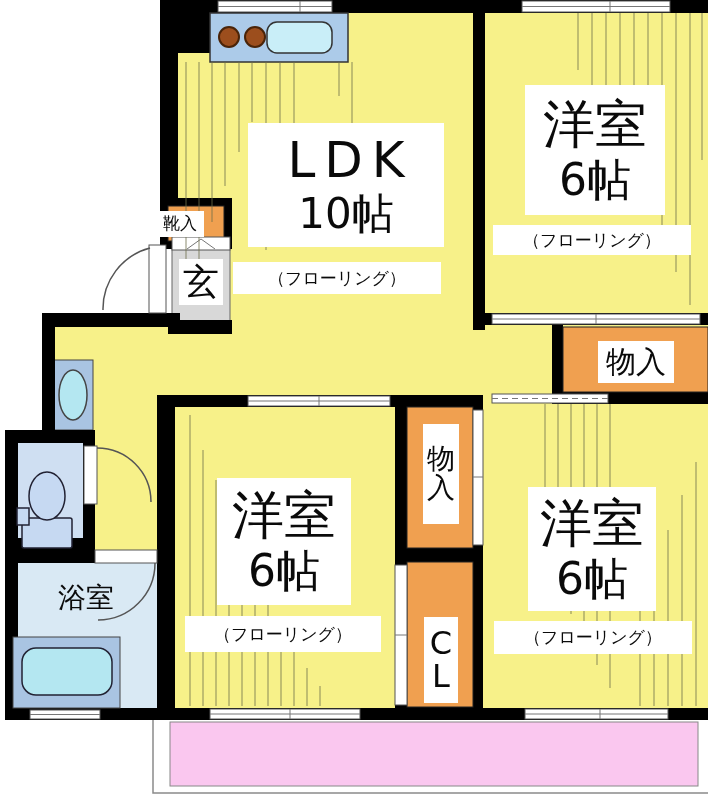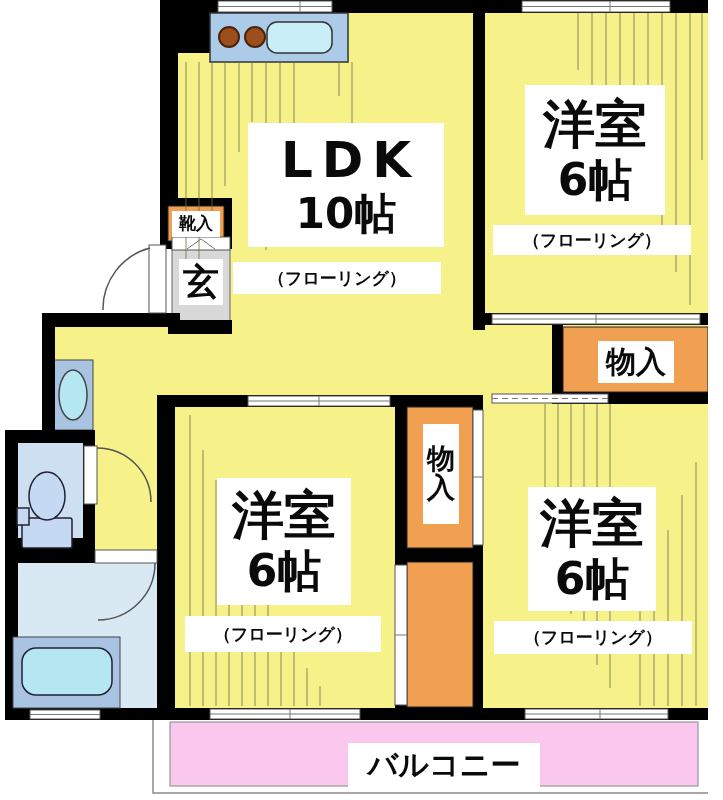--- a/index.html
+++ b/index.html
@@ -1,17 +1,17 @@
 <!DOCTYPE html>
 <html style="--wall: #000000; --room_yellow: #f7f189; --storage_orange: #f0a050; --entrance_gray: #d8d8d8; --wc_blue: #cfdff2; --bath_blue: #d9e9f4; --counter_blue: #accbe9; --sink_blue: #c9eef8; --burner_brown: #9c4e1d; --fixture_blue: #c6d9f2; --tub_blue: #b4e7f1; --basin_box_blue: #a9c4e2; --balcony_pink: #fac7ef;"><head>
 <meta charset="utf-8">
 <style>
   html,body{margin:0;padding:0;background:#fff;}
   #plan{position:relative;width:708px;height:800px;overflow:hidden;
-        font-family:"DejaVu Sans",sans-serif;font-weight:bold;color:#0a0a0a;}
+        font-family:"DejaVu Sans",sans-serif;font-weight:normal;color:#0a0a0a;}
   #plan svg{position:absolute;left:0;top:0;}
   .lbl{position:absolute;display:flex;flex-direction:column;align-items:center;
        justify-content:center;text-align:center;background:#fff;line-height:1.15;}
   .lbl.nobg{background:transparent;}
   .vtext{line-height:1.02;word-break:break-all;}
   .room-name{font-size:52px;}
   .room-size{font-size:44px;}
   .ldk-name{font-size:50px;letter-spacing:9px;padding-left:9px;}
   .ldk-size{font-size:42px;}
   .floor{font-size:17px;line-height:1.3;}
@@ -225,22 +225,23 @@
 <div class="lbl" style="left:528px;top:487px;width:128px;height:124px;">
   <div class="room-name">洋室</div>
   <div class="room-size">6帖</div>
 </div>
 <div class="lbl floor" style="left:494px;top:621px;width:198px;height:33px;">（フローリング）</div>
 
 <div class="lbl" style="left:598px;top:341px;width:76px;height:42px;font-size:30px;">物入</div>
 
 <div class="lbl vtext" style="left:423px;top:424px;width:36px;height:100px;font-size:28px;">物入</div>
 
-
-<div class="lbl" style="left:172px;top:211px;width:48px;height:26px;font-size:17px;">靴入</div>
+<div class="lbl vtext" style="left:424px;top:617px;width:34px;height:86px;font-size:32px;">CL</div>
+
+<div class="lbl" style="left:156px;top:211px;width:48px;height:26px;font-size:17px;">靴入</div>
 
 <div class="lbl" style="left:179px;top:259px;width:44px;height:46px;font-size:36px;">玄</div>
 
 
-
-<div class="lbl" style="left:348px;top:743px;width:192px;height:44px;font-size:30px;">バルコニー</div>
+<div class="lbl nobg" style="left:44px;top:581px;width:84px;height:34px;font-size:28px;">浴室</div>
+
 
 </div>
 
 </body></html>

